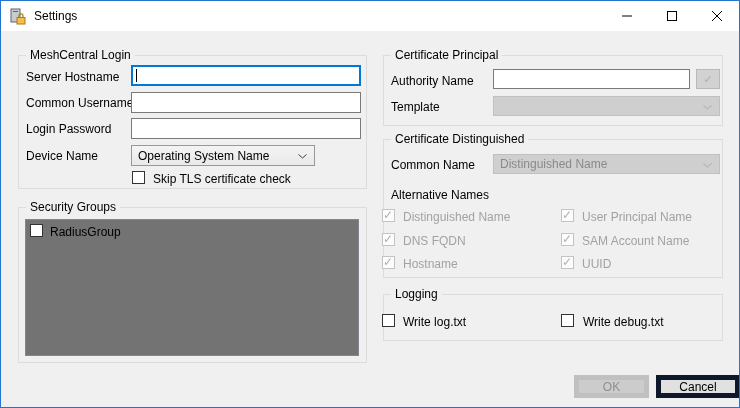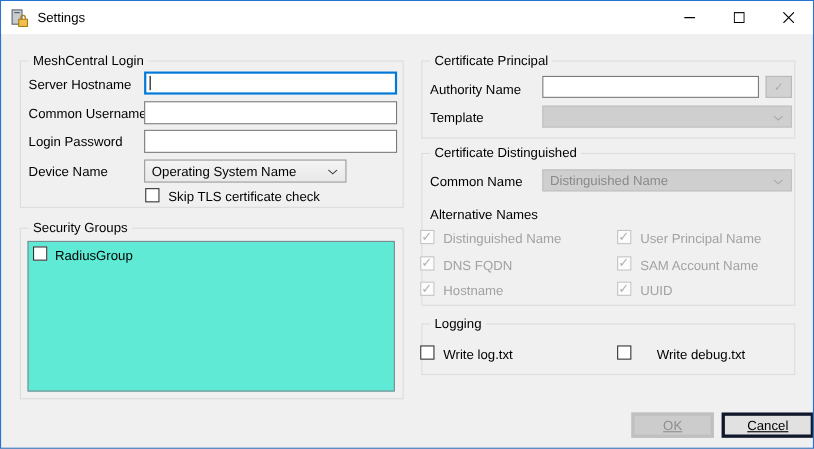--- a/index.html
+++ b/index.html
@@ -39,27 +39,27 @@
   .combo.dis .chev{color:#a9a9a9;}
   .cb{
     position:absolute;width:13px;height:13px;background:#fff;border:1px solid #333;
     cursor:default;
   }
   .cb.dis{border-color:#c3c3c3;background:#fcfcfc;}
   .cb.checked::after{
     content:"\2713";position:absolute;left:0px;top:-1px;font-size:12px;line-height:13px;color:#222;
   }
   .cb.dis.checked::after{color:#b2b2b2;}
-  .listbox{position:absolute;background:#5eead4;border:1px solid #828790;}
+  .listbox{position:absolute;background:#737373;border:1px solid #828790;}
   .list-item{position:relative;height:18px;}
   .list-item .cb{left:4px;top:4px;}
   .list-item .lbl{left:24px;top:5px;}
   .btn{
     position:absolute;height:23px;font:12px "Liberation Sans",sans-serif;
-    background:#e1e1e1;border:3px solid #0f172a;color:#000;padding:0;text-decoration:underline;
+    background:#e1e1e1;border:5px solid #0f172a;color:#000;padding:0;
   }
   .btn.dis{background:#cccccc;border-color:#c0c0c0;color:#8e8e8e;}
   .miniBtn{
     position:absolute;background:#d2d2d2;border:1px solid #b9b9b9;color:#adadad;
     display:flex;align-items:center;justify-content:center;padding:0;
     font:11px "Liberation Sans",sans-serif;
   }
 </style>
 </head>
 <body>
@@ -179,18 +179,18 @@
   <span class="lbl dis" style="left:402px;top:256px;">Hostname</span>
   <span class="cb dis checked" style="left:560px;top:255px;"></span>
   <span class="lbl dis" style="left:581px;top:256px;">UUID</span>
 
   <div class="gb" style="left:382px;top:293px;width:340px;height:47px;">
     <span class="gbl">Logging</span>
   </div>
   <span class="cb" style="left:381px;top:313px;"></span>
   <span class="lbl" style="left:402px;top:314px;">Write log.txt</span>
   <span class="cb" style="left:560px;top:313px;"></span>
-  <span class="lbl" style="left:582px;top:314px;margin-left:14px;">Write debug.txt</span>
+  <span class="lbl" style="left:582px;top:314px;">Write debug.txt</span>
 
   <button class="btn dis" style="left:573px;top:374px;width:75px;" disabled="">OK</button>
   <button class="btn" style="left:655px;top:374px;width:84px;">Cancel</button>
 
 </div>
 
 </body></html>

